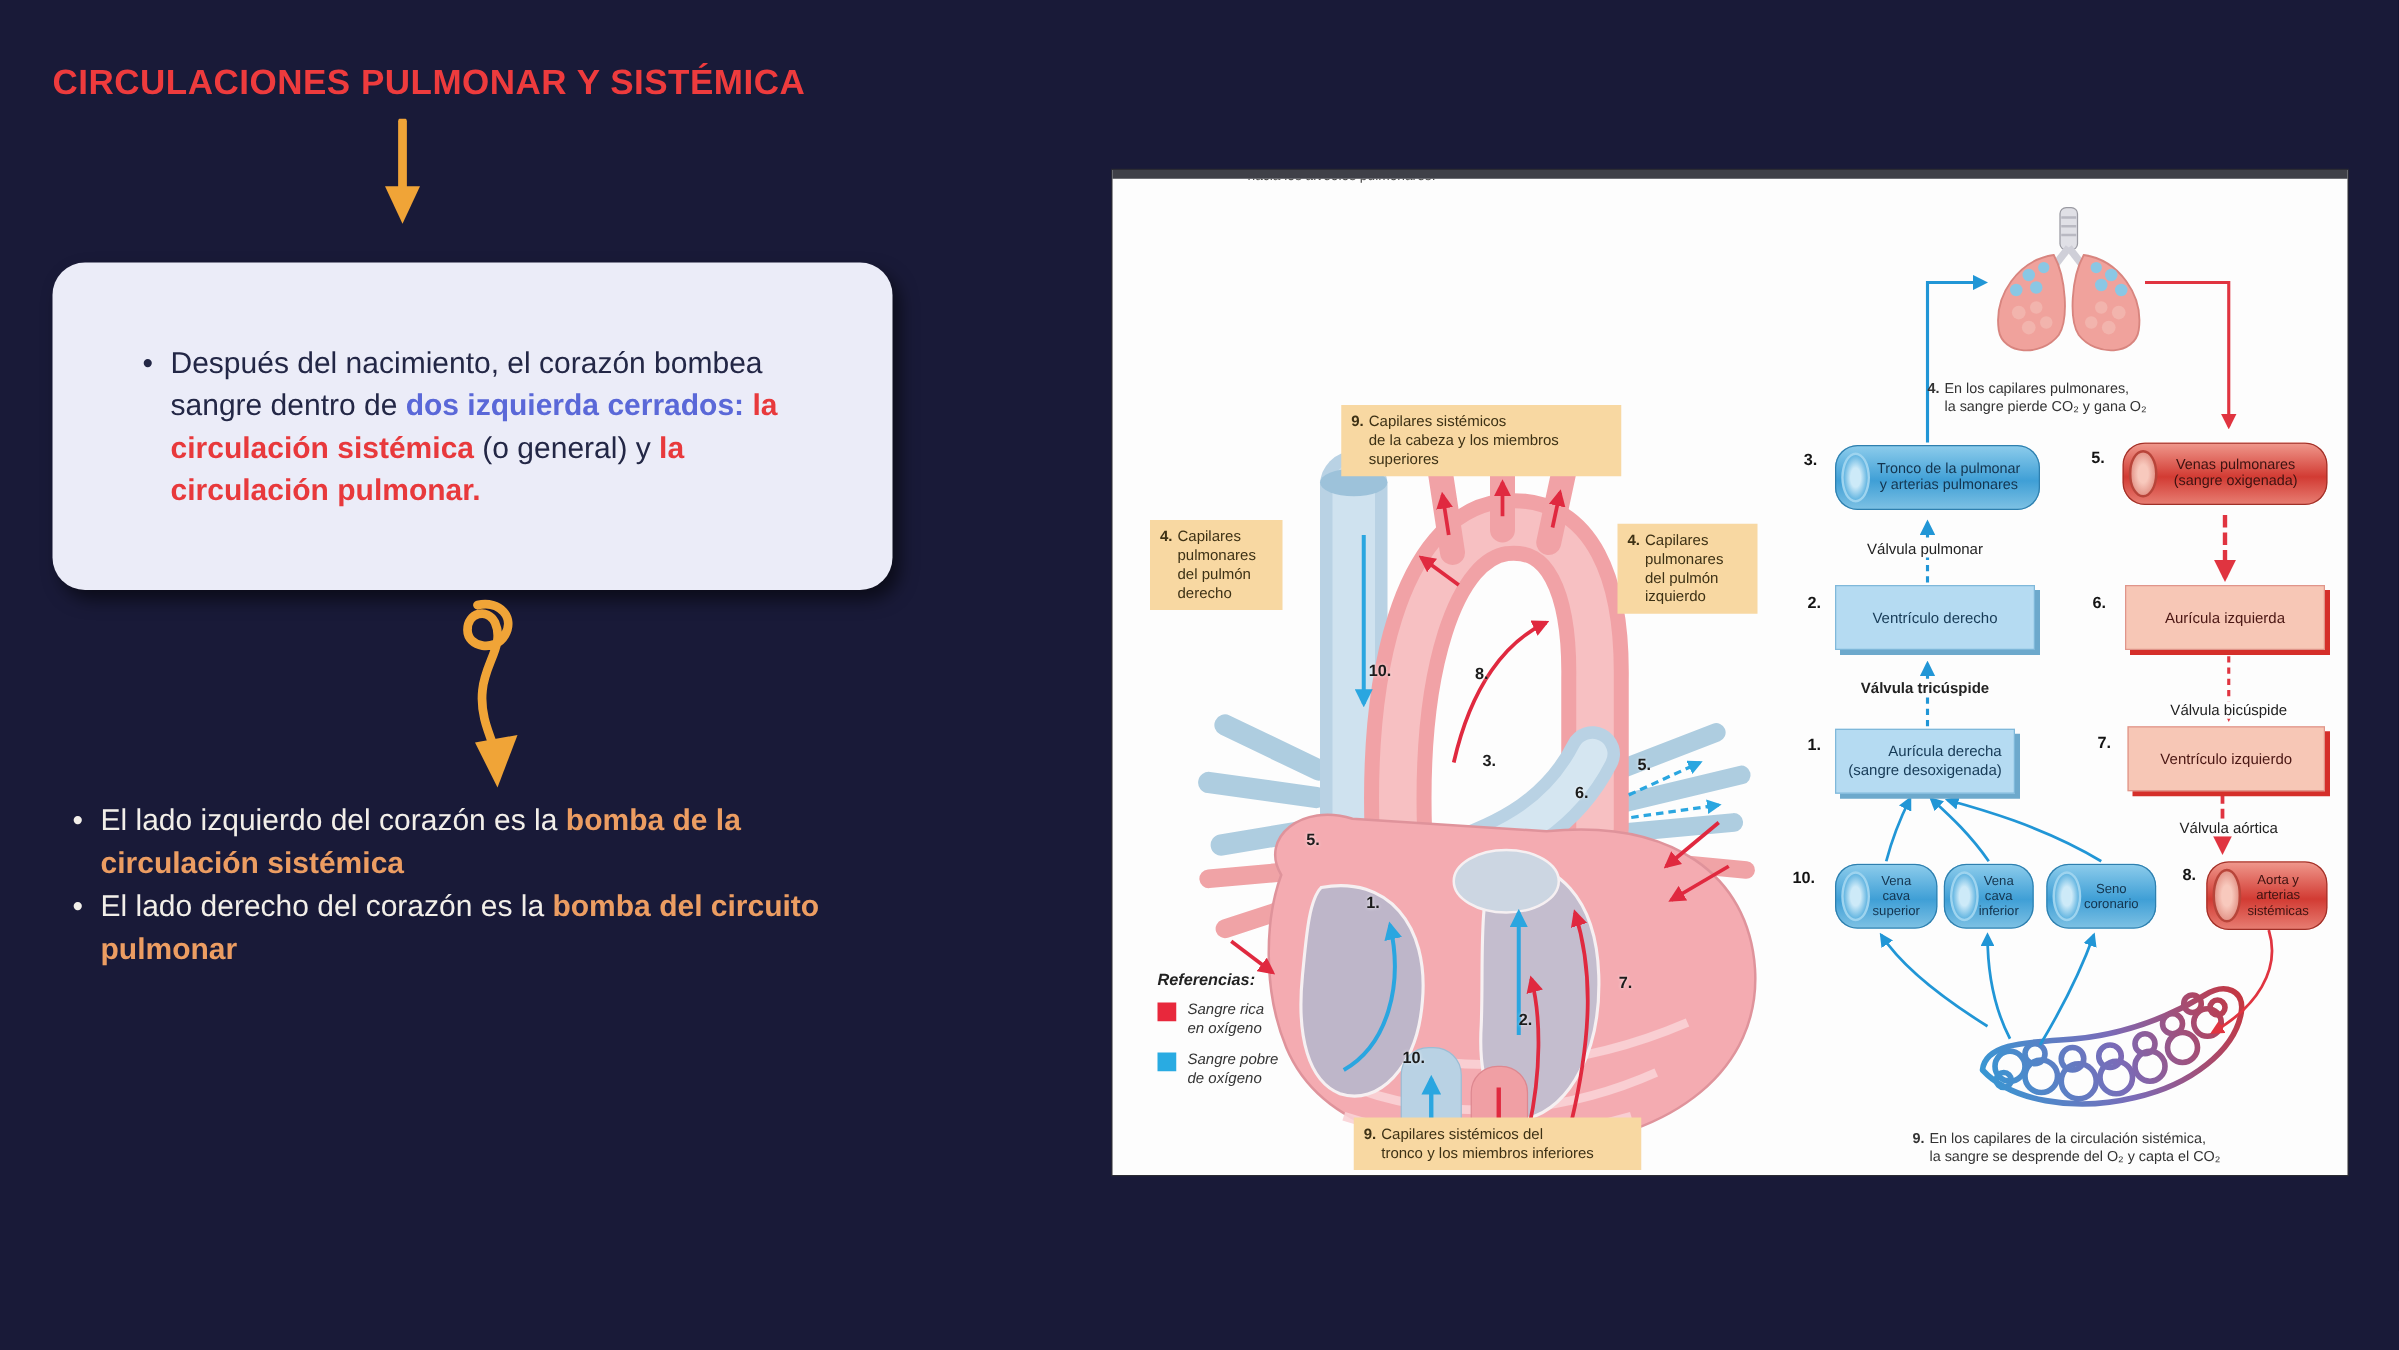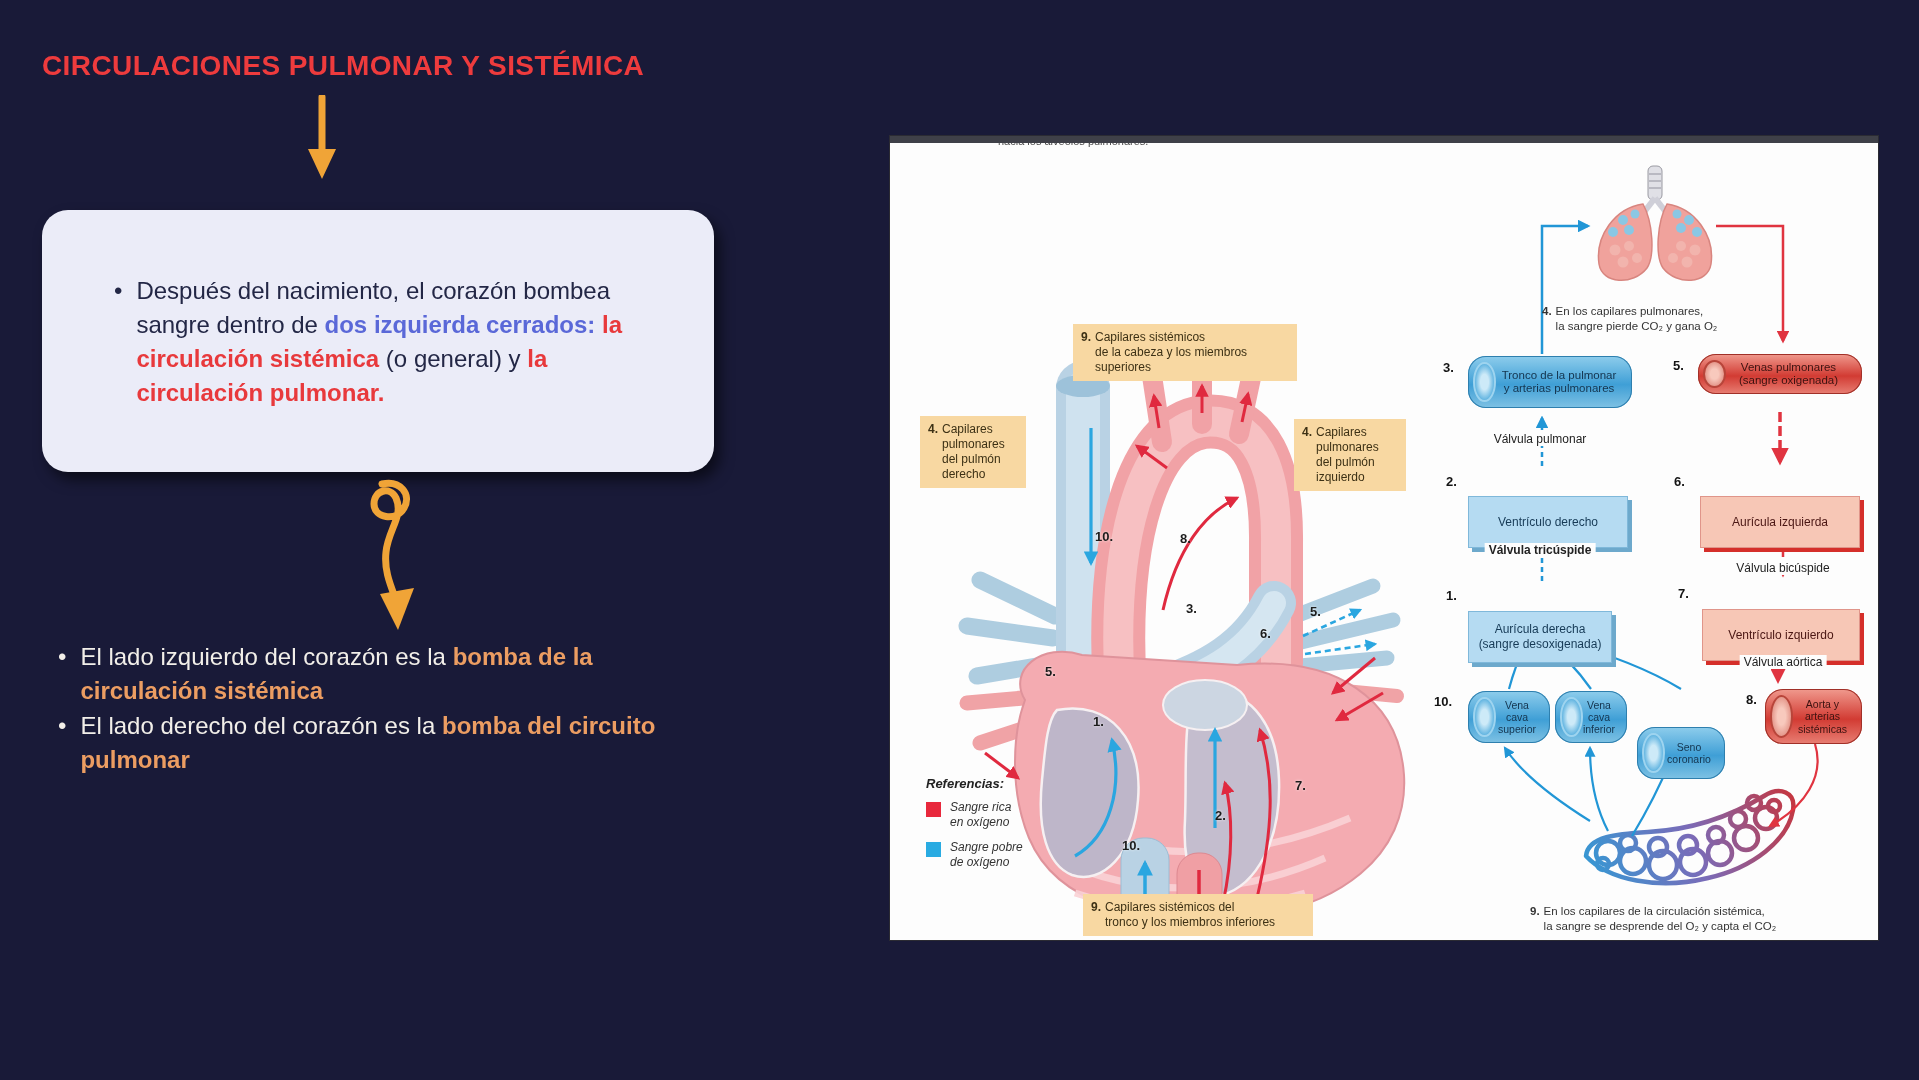--- a/index.html
+++ b/index.html
@@ -48,43 +48,43 @@
 
   .legend { position:absolute; left:36px; top:640px; z-index:5;font-style:italic; }
   .legend .lg-title { font-size:13px; font-weight:bold; color:#222; margin-bottom:9px; }
   .legend .lg-item { display:flex; gap:9px; margin-bottom:10px; }
   .legend .sw { width:15px; height:15px; margin-top:2px; }
   .legend .lb { font-size:12px; color:#333; line-height:1.25; white-space:pre-line; }
 
   
   .fnum { position:absolute; font-size:13px; font-weight:bold; color:#141414; z-index:5; }
   .fbox { position:absolute; display:flex; align-items:center; justify-content:center;
-          text-align:center; font-size:12px; line-height:1.25; white-space:pre-line; z-index:4;margin-top:28px; }
+          text-align:right; font-size:12px; line-height:1.25; white-space:pre-line; z-index:4; }
   .fbox.blue { background:#b5dbf2; border:1px solid #7fb8da; box-shadow:4px 4px 0 #6da9cc; color:#163a56; }
   .fbox.pink { background:#f7c7b6; border:1px solid #e0958a; box-shadow:4px 4px 0 #d52f2a; color:#4a1613; }
   .cyl { position:absolute; display:flex; align-items:center; justify-content:center;
          text-align:center; font-size:11.5px; line-height:1.15; white-space:pre-line;
          border-radius:18px; z-index:4; padding-left:18px; }
   .cyl.blue { background:linear-gradient(180deg,#8ecdec,#3f9fd6 55%,#7fc2e4); color:#14344e;
               box-shadow:inset 0 0 0 1px #2e7fae; }
   .cyl.red  { background:linear-gradient(180deg,#f09a8e,#d23b33 55%,#e87f74); color:#3c1210;
               box-shadow:inset 0 0 0 1px #a03028; }
   .cyl::before { content:""; position:absolute; left:5px; top:6px; bottom:6px; width:19px; border-radius:50%; }
   .cyl.blue::before { background:radial-gradient(ellipse at center,#cdeaf8 30%,#5fb3e0 72%); border:2px solid #9ed4ef; }
   .cyl.red::before  { background:radial-gradient(ellipse at center,#f8c9bd 30%,#e4968a 72%); border:2px solid #b8453a; }
 
   .n-trunk-num {left:553px; top:224px;} .n-trunk {left:578px; top:220px; width:164px; height:52px;}
-  .n-pveins-num {left:783px; top:222px;} .n-pveins {left:808px; top:218px; width:164px; height:40px;padding-left:17px;}
+  .n-pveins-num {left:783px; top:222px;} .n-pveins {left:808px; top:218px; width:164px; height:50px;padding-left:17px;}
   .n-rv-num {left:556px; top:338px;} .n-rv {left:578px; top:332px; width:160px; height:52px;}
   .n-la-num {left:784px; top:338px;} .n-la {left:810px; top:332px; width:160px; height:52px;}
   .n-ra-num {left:556px; top:452px;} .n-ra {left:578px; top:447px; width:144px; height:52px;}
   .n-lv-num {left:788px; top:450px;} .n-lv {left:812px; top:445px; width:158px; height:52px;}
   .n-svc-num {left:544px; top:558px;} .n-svc {left:578px; top:555px; width:82px; height:52px; font-size:10.5px; padding-left:16px;}
   .n-ivc {left:665px; top:555px; width:72px; height:52px; font-size:10.5px; padding-left:16px;}
-  .n-sinus {left:747px; top:555px; width:88px; height:52px; font-size:10.5px; padding-left:16px;margin-top:36px;}
+  .n-sinus {left:747px; top:555px; width:88px; height:52px; font-size:10.5px; padding-left:16px;}
   .n-aorta-num {left:856px; top:556px;} .n-aorta {left:875px; top:553px; width:97px; height:55px; font-size:10.5px; padding-left:18px;}
 
   .valve { position:absolute; transform:translateX(-50%); font-size:12px; color:#222;
            background:#fdfdfd; padding:0 4px; z-index:5; white-space:nowrap; }
   .v-pulmonary {left:650px; top:296px;} .v-tricuspid {left:650px; top:407px;font-weight:bold;}
   .v-bicuspid {left:893px; top:409px;margin-top:16px;}  .v-aortic {left:893px; top:519px;}
 
   .cap { position:absolute; display:flex; gap:4px; font-size:11.5px; line-height:1.3;
          color:#333; z-index:5; }
   .cap .num { font-weight:bold; }

